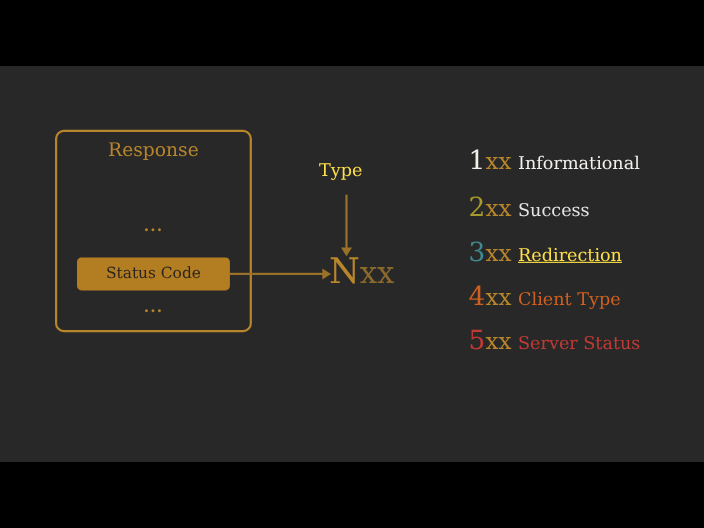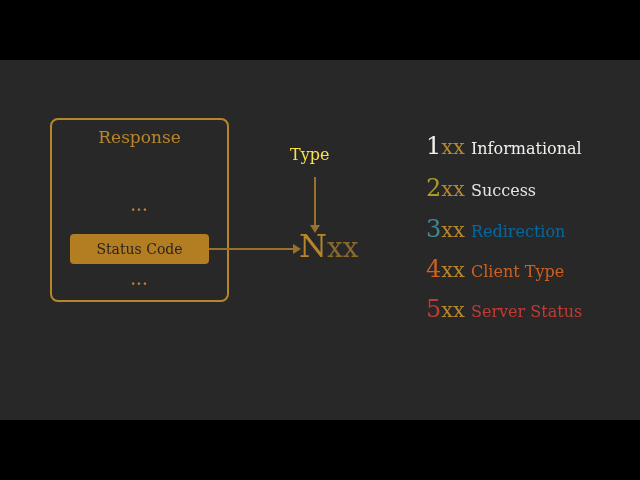--- a/index.html
+++ b/index.html
@@ -54,20 +54,20 @@
   <span class="n">N</span><span class="xx">xx</span>
 </div>
 
 <div class="legend-row" style="top:132px;">
   <span class="digit" style="color:#f2f0ea;">1</span><span class="xx">xx</span><span class="label" style="color:#f2f0ea;">Informational</span>
 </div>
 <div class="legend-row" style="top:174px;">
   <span class="digit" style="color:#a79b2c;">2</span><span class="xx">xx</span><span class="label" style="color:#e5e5e5;">Success</span>
 </div>
 <div class="legend-row" style="top:215px;">
-  <span class="digit" style="color:#3f8a8f;">3</span><span class="xx">xx</span><span class="label" style="color:#0369a1;">Redirection</span>
+  <span class="digit" style="color:#3f8a8f;">3</span><span class="xx">xx</span><span class="label" style="color:#fde047;text-decoration:underline;">Redirection</span>
 </div>
 <div class="legend-row" style="top:255px;">
   <span class="digit" style="color:#d0601e;">4</span><span class="xx">xx</span><span class="label" style="color:#d0601e;">Client Type</span>
 </div>
 <div class="legend-row" style="top:295px;">
   <span class="digit" style="color:#c23a34;">5</span><span class="xx">xx</span><span class="label" style="color:#c23a34;">Server Status</span>
 </div>
 
 </body></html>

